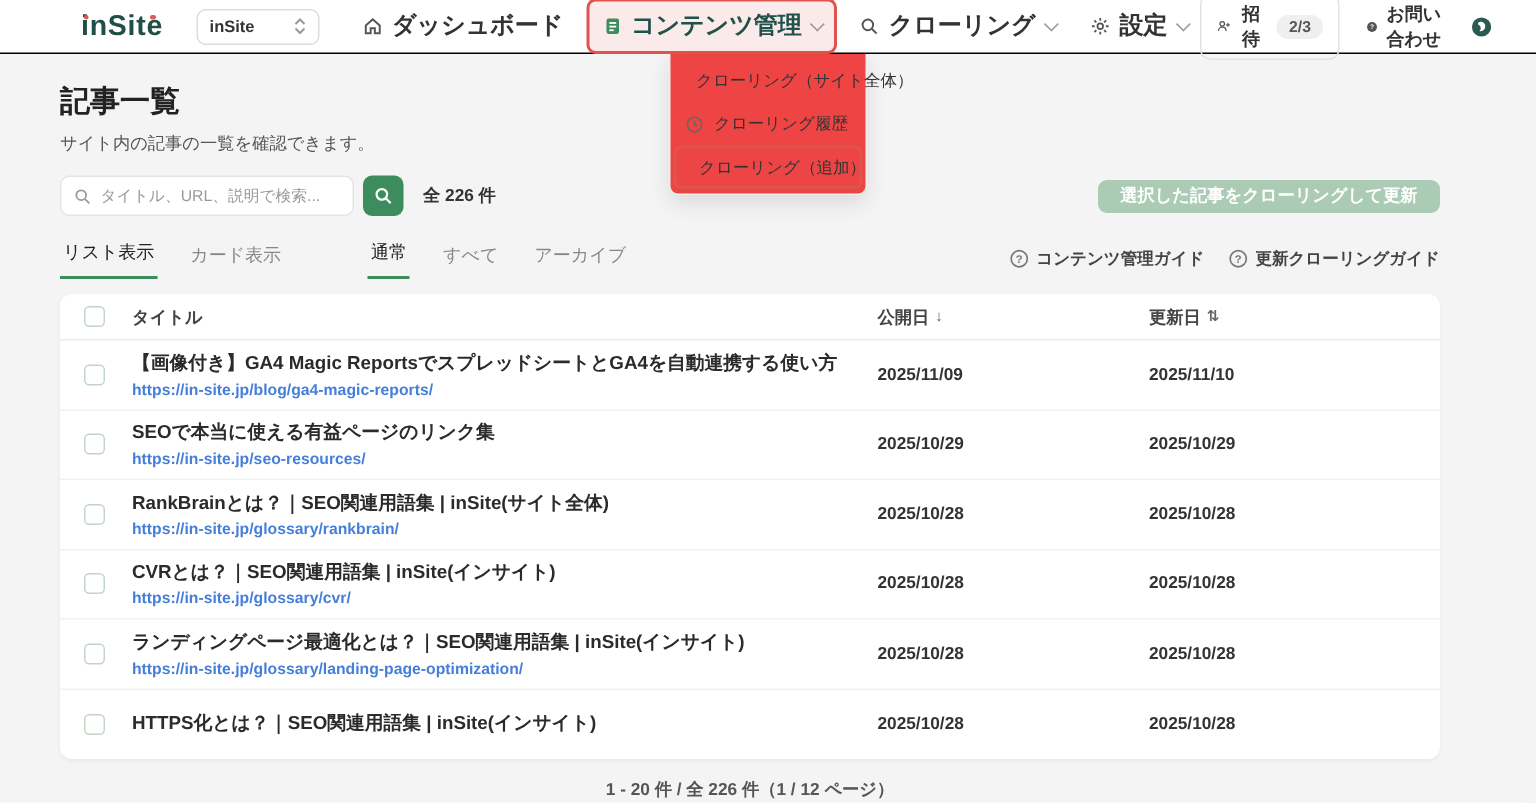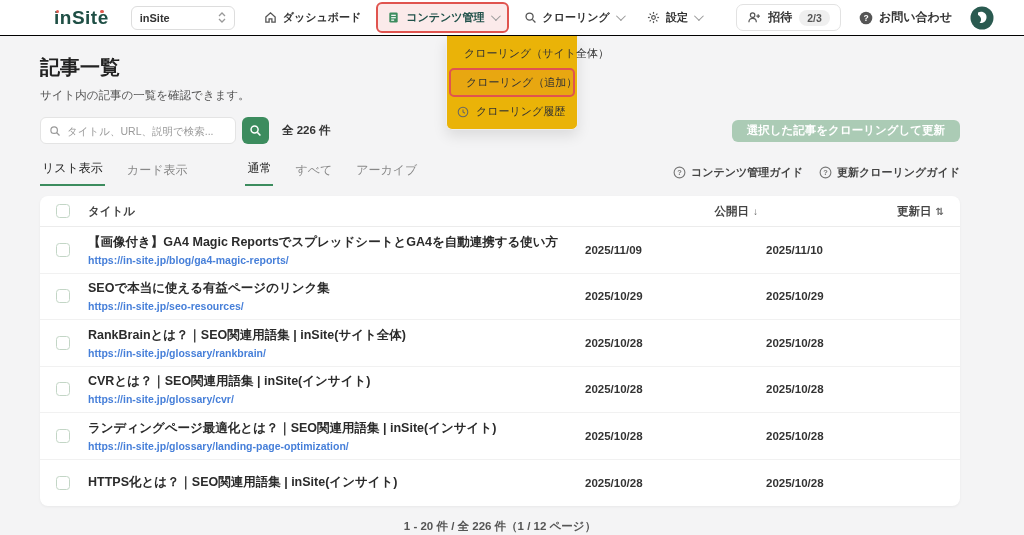--- a/index.html
+++ b/index.html
@@ -16,32 +16,32 @@
   }
   .logo { font-size:19px; font-weight:800; color:#1f4f45; letter-spacing:.5px; position:relative; margin-right:22px; }
   .logo .dot { position:absolute; width:3.5px; height:3.5px; border-radius:50%; background:#e05a4f; top:3px; }
   .logo .dot.d1 { left:1.5px; } .logo .dot.d2 { left:46px; }
   .site-select {
     width:104px; height:24px; border:1px solid #ddd; border-radius:6px; background:#fff;
     display:flex; align-items:center; padding:0 8px; font-size:11px; font-weight:700; color:#333;
   }
   .site-select .updown { margin-left:auto; display:flex; flex-direction:column; gap:1px; }
   .nav { display:flex; align-items:center; margin-left:20px; gap:6px; }
-  .nav-item { display:flex; align-items:center; gap:6px; padding:6px 9px; font-size:11px; font-weight:700; color:#333; cursor:pointer; white-space:nowrap; }
+  .nav-item { display:flex; align-items:center; gap:6px; padding:6px 9px; font-size:16px; font-weight:700; color:#333; cursor:pointer; white-space:nowrap; }
   .nav-item.annotated { border:2px solid #e0544f; background:rgba(224,84,79,.12); border-radius:6px; color:#20514a; }
   .icon-svg { display:block; }
   .chev { width:7px; height:7px; border-right:1.5px solid #999; border-bottom:1.5px solid #999; transform:rotate(45deg) translateY(-2px); }
   .topbar-right { margin-left:auto; display:flex; align-items:center; gap:18px; }
   .invite-box { display:flex; align-items:center; gap:7px; border:1px solid #e2e2e2; border-radius:7px; padding:4px 10px; font-weight:700; font-size:12px; }
   .invite-badge { background:#efefef; color:#555; border-radius:9px; padding:2px 8px; font-size:10.5px; font-weight:700; }
   .contact { display:flex; align-items:center; gap:6px; font-weight:700; font-size:12px; }
   .avatar { width:24px; height:24px; }
   
   .dropdown {
-    position:absolute; left:446px; top:36px; width:132px; background:#eab308;
+    position:absolute; left:446px; top:36px; width:132px; background:#ef4444;
     border:1px solid #eee; border-top:none; border-radius:0 0 6px 6px;
     box-shadow:0 6px 14px rgba(0,0,0,.1); z-index:10; padding:3px 0;
   }
   .menu-item { display:flex; align-items:center; gap:7px; padding:7px 10px; font-size:11px; color:#333; white-space:nowrap; cursor:pointer; }
   .menu-item.annotated { border:2px solid #e0544f; background:rgba(224,84,79,.12); border-radius:5px; margin:0 2px; padding:5px 8px; }
   
   .main { padding:18px 64px 0 40px; }
   .page-title { font-size:20px; font-weight:800; color:#222; }
   .page-subtitle { font-size:11.5px; color:#555; margin-top:7px; }
   .toolbar { display:flex; align-items:center; margin-top:14px; }
@@ -55,21 +55,21 @@
   .tabs-row { display:flex; align-items:flex-end; margin-top:16px; }
   .tab { font-size:12px; color:#888; padding:0 2px 7px 2px; margin-right:20px; cursor:pointer; white-space:nowrap; }
   .tab.active { color:#222; font-weight:400; border-bottom:2.5px solid #3c8c5e; }
   .tab-gap { width:36px; }
   .guides { margin-left:auto; display:flex; align-items:center; gap:16px; padding-bottom:6px; }
   .guide-link { display:flex; align-items:center; gap:5px; font-size:11px; color:#444; font-weight:600; cursor:pointer; white-space:nowrap; }
   
   .table { margin-top:10px; background:#fff; border-radius:8px; box-shadow:0 1px 3px rgba(0,0,0,.05); overflow:hidden; }
   .tr { display:grid; grid-template-columns:24px minmax(0,1fr) 173px 178px; column-gap:8px; align-items:center; padding:0 16px; }
   .thead { height:31px; border-bottom:1px solid #ececec; font-size:11.5px; font-weight:700; color:#444; }
-  .th-sort { display:flex; align-items:center; gap:4px; cursor:pointer;justify-content:flex-end; }
+  .th-sort { display:flex; align-items:center; gap:4px; cursor:pointer; }
   .sort-glyph { font-size:10px; color:#666; }
   .row { height:46.5px; border-bottom:1px solid #f1f1f1; }
   .row:last-child { border-bottom:none; }
   .checkbox { width:14px; height:14px; border:1.5px solid #c3d6c6; border-radius:3.5px; background:#fff; cursor:pointer; }
   .cell-title { overflow:hidden; }
   .title-link { display:block; font-size:12.5px; font-weight:700; color:#2b2b2b; white-space:nowrap; overflow:hidden; text-overflow:ellipsis; cursor:pointer; }
   .url-link { display:block; font-size:10.5px; font-weight:600; color:#467fd9; margin-top:3px; white-space:nowrap; overflow:hidden; text-overflow:ellipsis; cursor:pointer; text-decoration:none; }
   .cell-date { font-size:11.5px; font-weight:600; color:#333; }
   
   .page-summary { text-align:center; margin-top:13px; font-size:11.5px; font-weight:600; color:#555; }
@@ -167,34 +167,34 @@
 
 <div class="dropdown">
   <div class="menu-item">
     <svg class="icon-svg" width="12" height="12" viewBox="0 0 14 14">
         <circle cx="7" cy="7" r="5.6" fill="none" stroke="#666" stroke-width="1.2"></circle>
         <ellipse cx="7" cy="7" rx="2.5" ry="5.6" fill="none" stroke="#666" stroke-width="1"></ellipse>
         <line x1="1.4" y1="7" x2="12.6" y2="7" stroke="#666" stroke-width="1"></line>
       </svg>
     <span>クローリング（サイト全体）</span>
   </div>
+  <div class="menu-item">
+    <svg class="icon-svg" width="12" height="12" viewBox="0 0 14 14">
+        <circle cx="7" cy="7" r="5.6" fill="none" stroke="#666" stroke-width="1.2"></circle>
+        <path d="M7 4 V7 L9.2 8.4" fill="none" stroke="#666" stroke-width="1.2"></path>
+      </svg>
+    <span>クローリング履歴</span>
+  </div>
   <div class="menu-item annotated">
     <svg class="icon-svg" width="12" height="12" viewBox="0 0 14 14">
         <rect x="1.5" y="1.5" width="11" height="11" rx="2" fill="#555"></rect>
         <line x1="7" y1="4.3" x2="7" y2="9.7" stroke="#fff" stroke-width="1.5"></line>
         <line x1="4.3" y1="7" x2="9.7" y2="7" stroke="#fff" stroke-width="1.5"></line>
       </svg>
     <span>クローリング（追加）</span>
-  </div>
-  <div class="menu-item">
-    <svg class="icon-svg" width="12" height="12" viewBox="0 0 14 14">
-        <circle cx="7" cy="7" r="5.6" fill="none" stroke="#666" stroke-width="1.2"></circle>
-        <path d="M7 4 V7 L9.2 8.4" fill="none" stroke="#666" stroke-width="1.2"></path>
-      </svg>
-    <span>クローリング履歴</span>
   </div>
 </div>
 
 <main class="main">
   <h1 class="page-title">記事一覧</h1>
   <p class="page-subtitle">サイト内の記事の一覧を確認できます。</p>
 
   <div class="toolbar">
     <div class="search-wrap">
       <svg class="icon-svg" width="12" height="12" viewBox="0 0 14 14">

